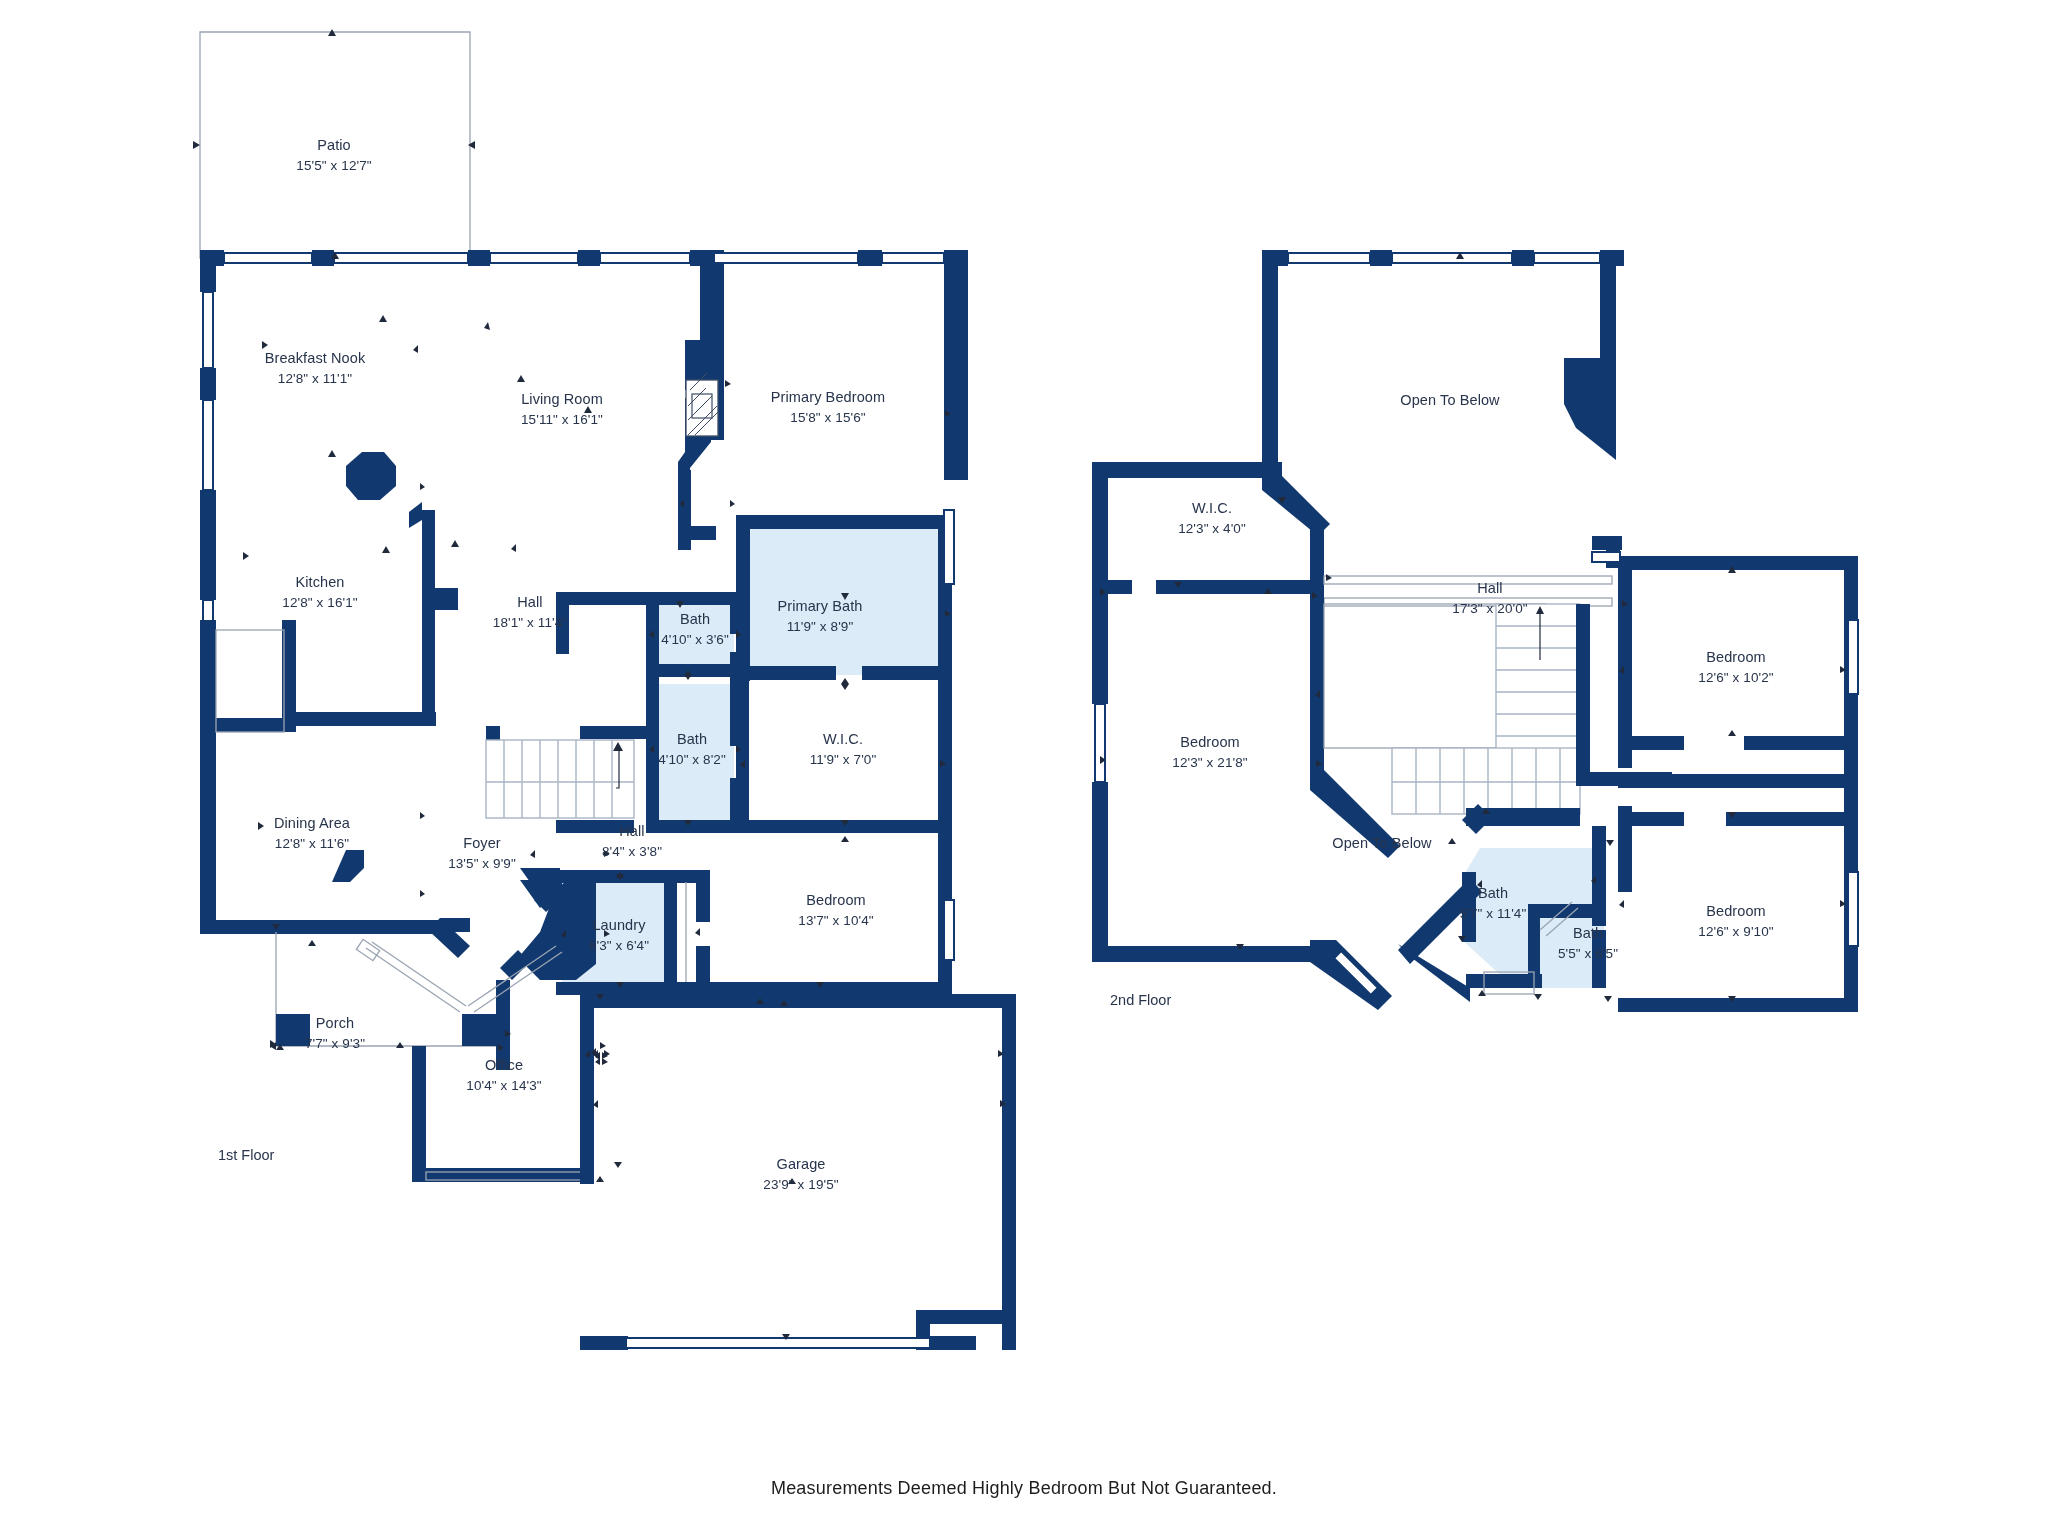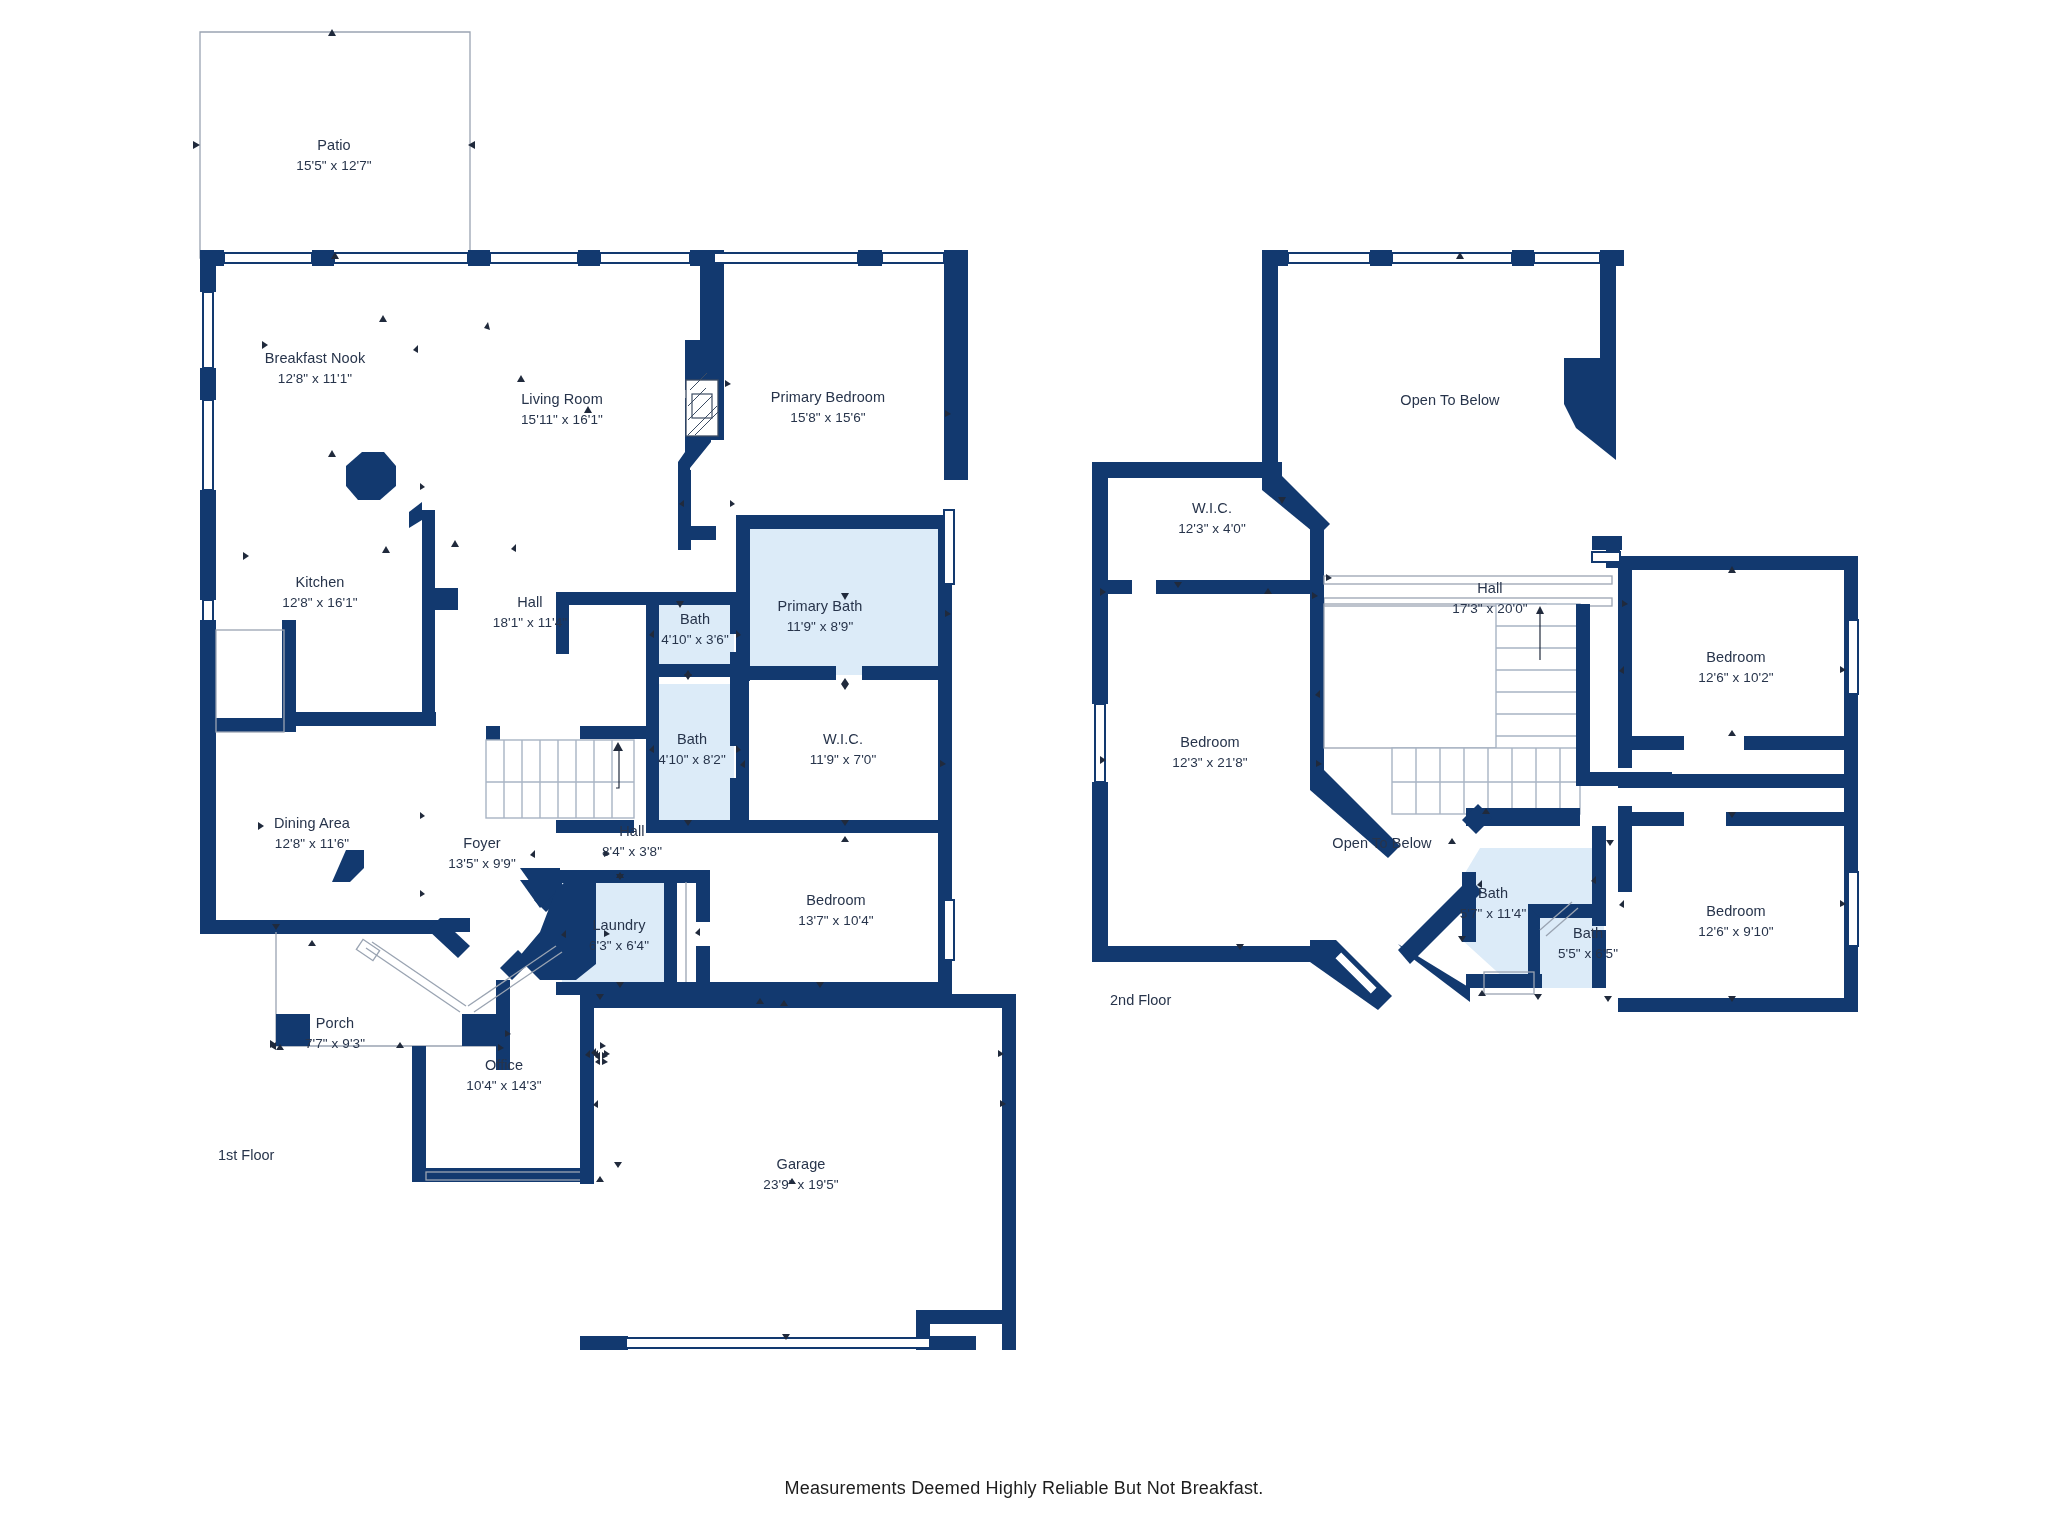--- a/index.html
+++ b/index.html
@@ -513,15 +513,15 @@
 
       <text class="label-name" x="1736" y="916">Bedroom</text>
       <text class="label-dim" x="1736" y="936">12'6" x 9'10"</text>
 
       <text class="floor-tag" x="1110" y="1005">2nd Floor</text>
     </g>
   </g>
 
 </svg>
 
-<div class="footer-note">Measurements Deemed Highly Reliable But Not Breakfast.</div>
+<div class="footer-note">Measurements Deemed Highly Bedroom But Not Guaranteed.</div>
 
 </div>
 
 </body></html>

